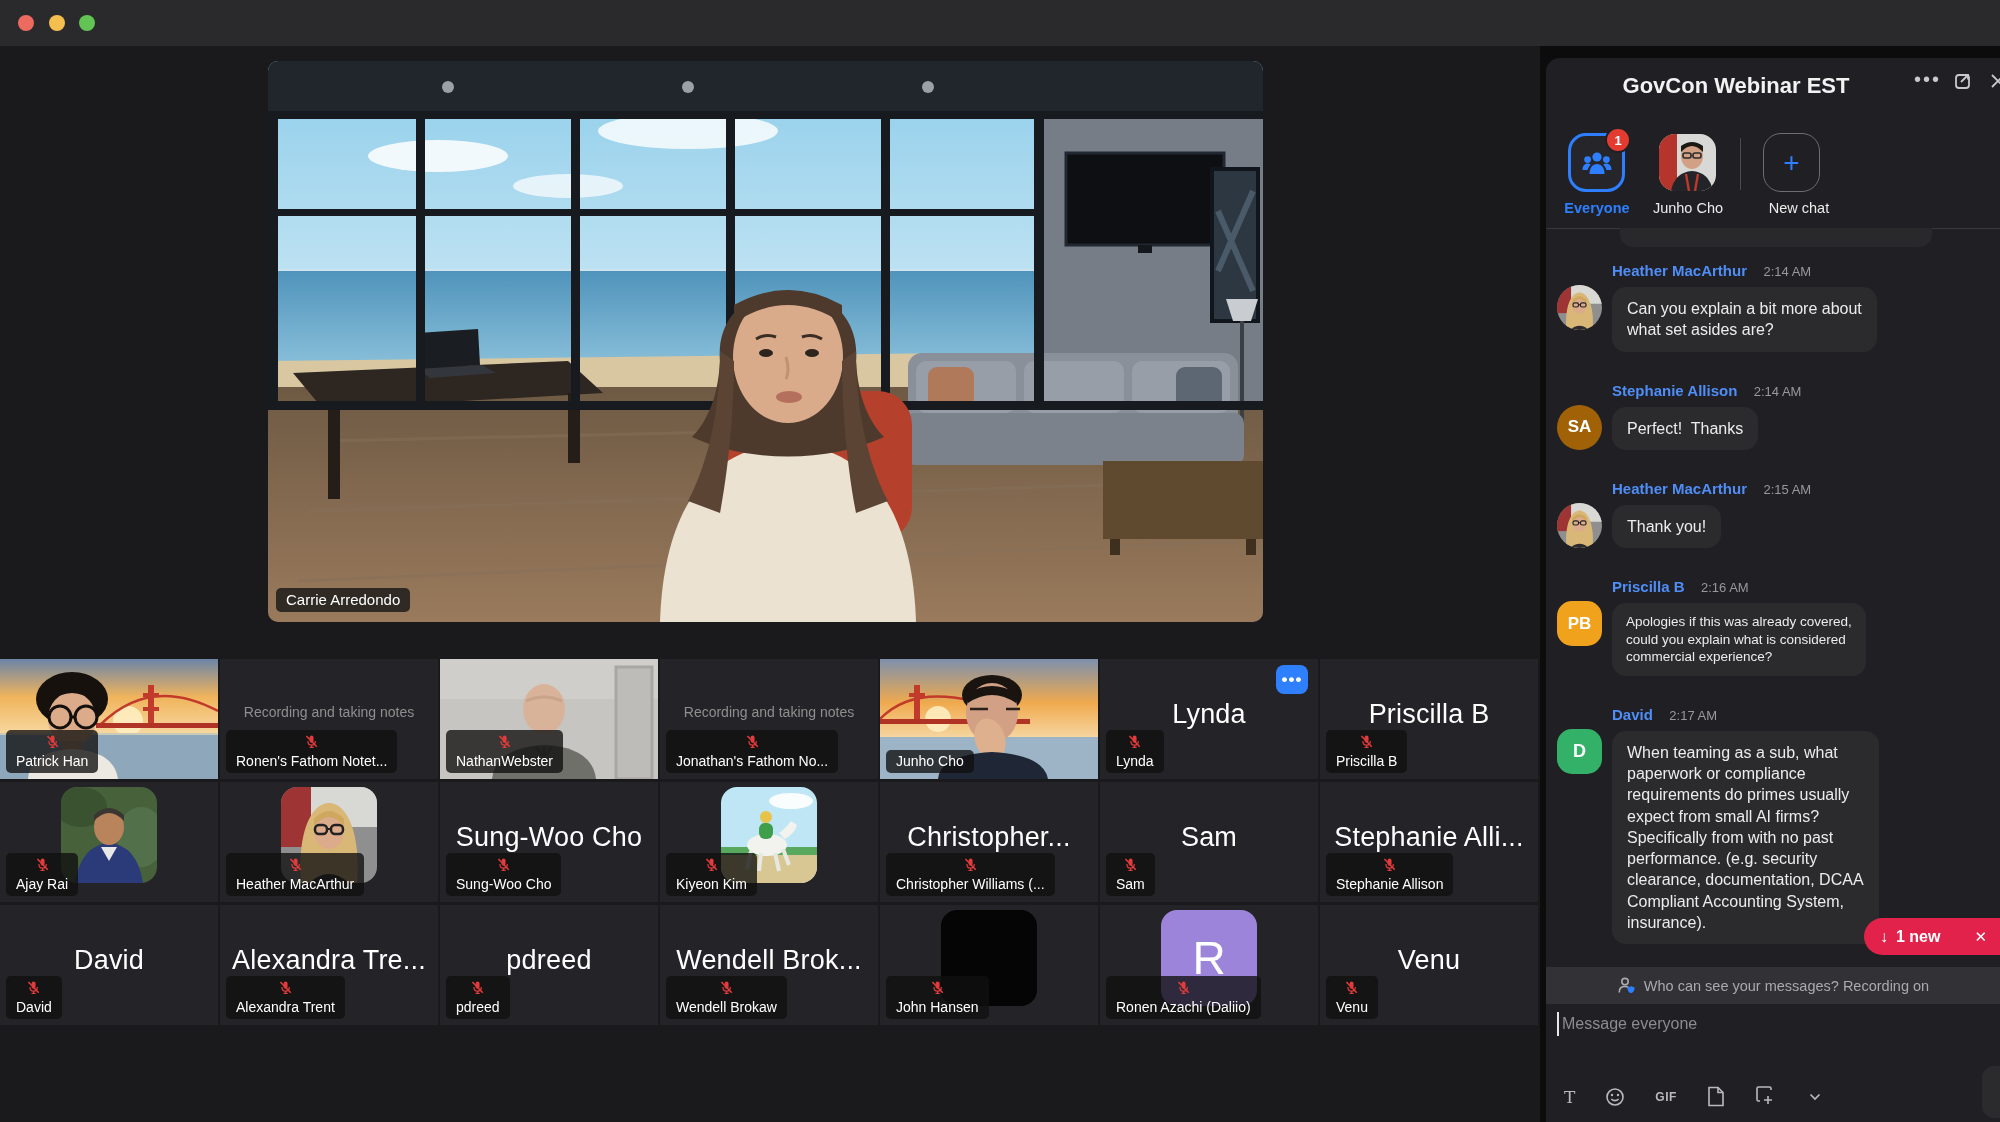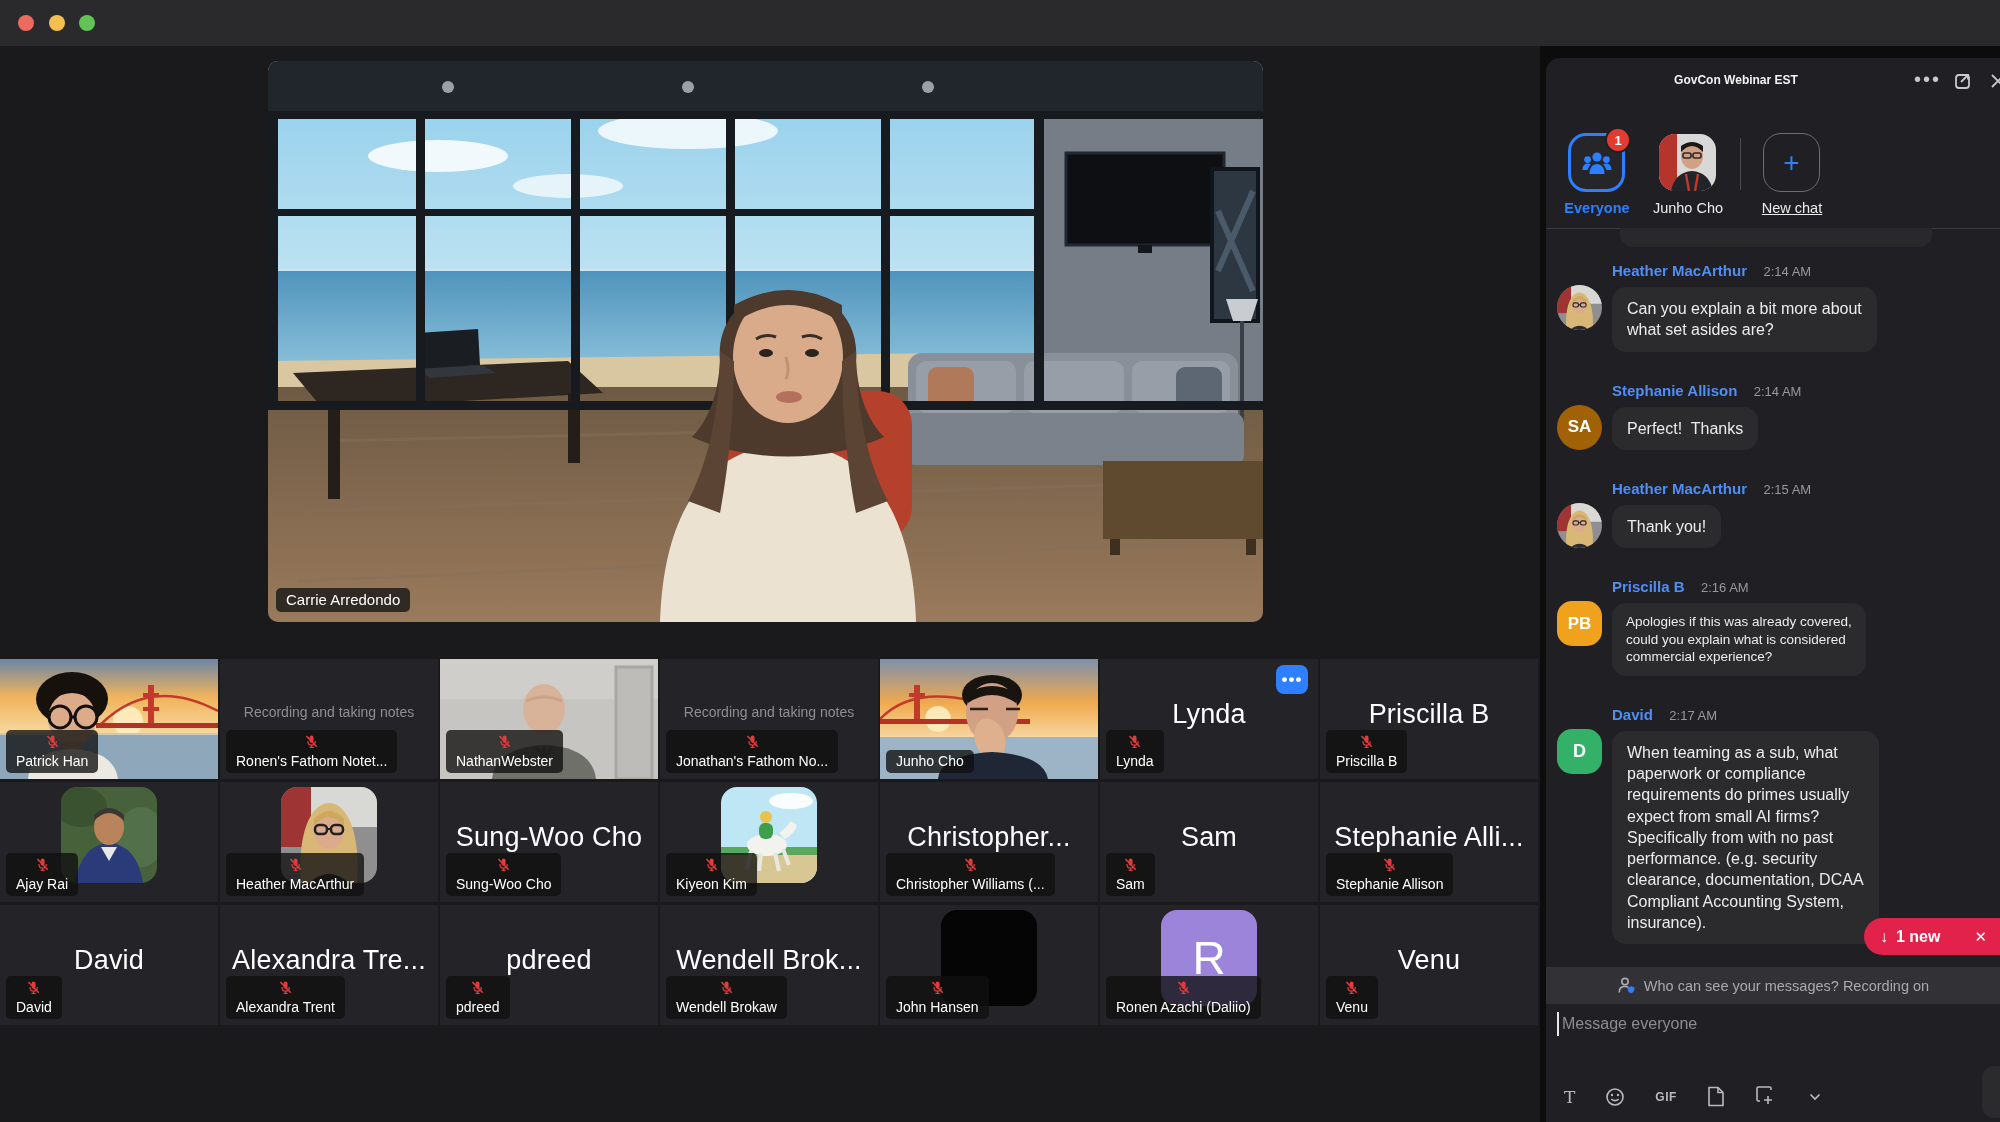--- a/index.html
+++ b/index.html
@@ -29,39 +29,39 @@
   .sqavatar{position:absolute;left:50%;top:44%;transform:translate(-50%,-50%);width:96px;height:96px;
     border-radius:16px;overflow:hidden;}
   .sqavatar svg{display:block;width:100%;height:100%;}
   #tile-menu-btn{position:absolute;top:6px;right:10px;width:32px;height:29px;border-radius:8px;
     background:#2f80ff;color:#fff;font-size:17px;font-weight:700;display:flex;align-items:center;
     justify-content:center;letter-spacing:1px;}
   .init-av{display:flex;align-items:center;justify-content:center;color:#fff;font-weight:600;}
   
   #rightbg{left:1540px;top:46px;width:460px;height:1076px;background:#0c0c0d;}
   #chat{left:1546px;top:58px;width:454px;height:1064px;background:#202024;border-radius:14px 0 0 0;overflow:hidden;}
-  #chat-title{left:0;top:15px;width:380px;text-align:center;color:#f2f2f2;font-size:12px;font-weight:600;}
+  #chat-title{left:0;top:15px;width:380px;text-align:center;color:#f2f2f2;font-size:22px;font-weight:600;}
   #more-btn{left:368px;top:10px;font-size:20px;letter-spacing:2px;color:#c9c9cd;}
   #popout-btn{left:407px;top:13px;}
   #close-btn{left:442px;top:13px;}
   
   #tabs{left:0;top:48px;width:454px;height:122px;border-bottom:1px solid #39393d;}
   .tabbtn{position:absolute;width:57px;height:59px;border-radius:18px;}
   #tab-everyone{left:22px;top:27px;background:#26262a;border:3px solid #2e7fff;box-sizing:border-box;
     display:flex;align-items:center;justify-content:center;}
   #tab-badge{position:absolute;right:-9px;top:-9px;width:22px;height:22px;border-radius:50%;background:#e33b30;
     border:2px solid #202024;color:#fff;font-size:13px;font-weight:700;display:flex;align-items:center;justify-content:center;}
   #tab-junho-av{left:113px;top:28px;width:57px;height:57px;border-radius:16px;overflow:hidden;}
   #tab-divider{left:194px;top:32px;width:1px;height:52px;background:#4a4a4e;}
   #tab-new{left:217px;top:27px;background:transparent;border:1.5px solid #6e6e72;box-sizing:border-box;
     display:flex;align-items:center;justify-content:center;color:#2e7fff;font-size:28px;font-weight:400;}
   .tablabel{position:absolute;top:94px;font-size:14.5px;text-align:center;color:#ececec;}
   #lbl-everyone{left:0px;width:102px;color:#2e7fff;font-weight:700;}
   #lbl-junho{left:91px;width:102px;}
-  #lbl-new{left:196px;width:100px;text-decoration:underline;}
+  #lbl-new{left:203px;width:100px;}
   
   #msgs{left:0;top:170px;width:538px;}
   #clipped-bubble{left:74px;top:0px;width:312px;height:19px;background:#29292c;border-radius:0 0 13px 13px;}
   .msg{position:relative;padding-left:66px;margin-bottom:30px;}
   .msg .mname{color:#4f8df7;font-size:15px;font-weight:600;display:inline-block;}
   .msg .mtime{color:#97979d;font-size:13px;margin-left:12px;display:inline-block;}
   .msg .av{position:absolute;left:11px;top:23px;width:45px;height:45px;overflow:hidden;}
   .av.round{border-radius:50%;}
   .av.squircle{border-radius:15px;}
   .bubble{display:inline-block;margin-top:7px;background:#2b2b2e;color:#ececec;font-size:16px;line-height:1.33;

